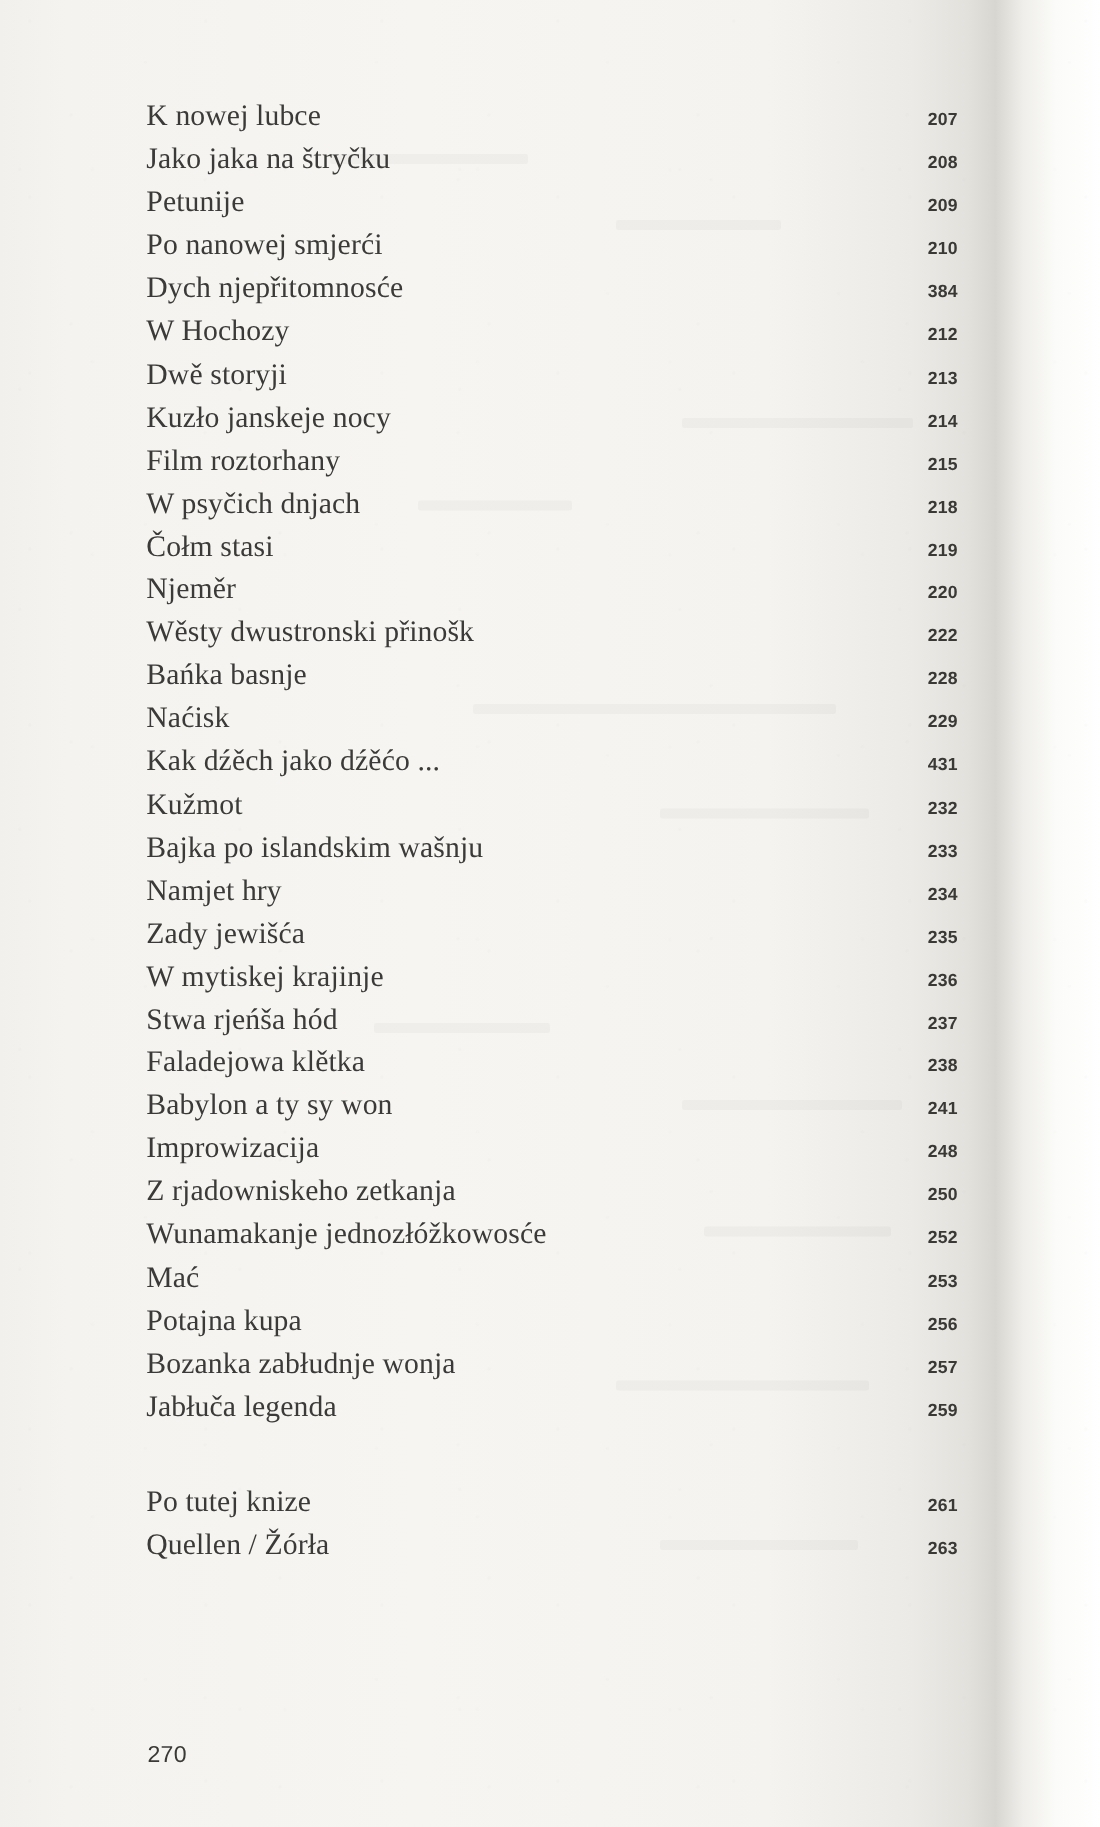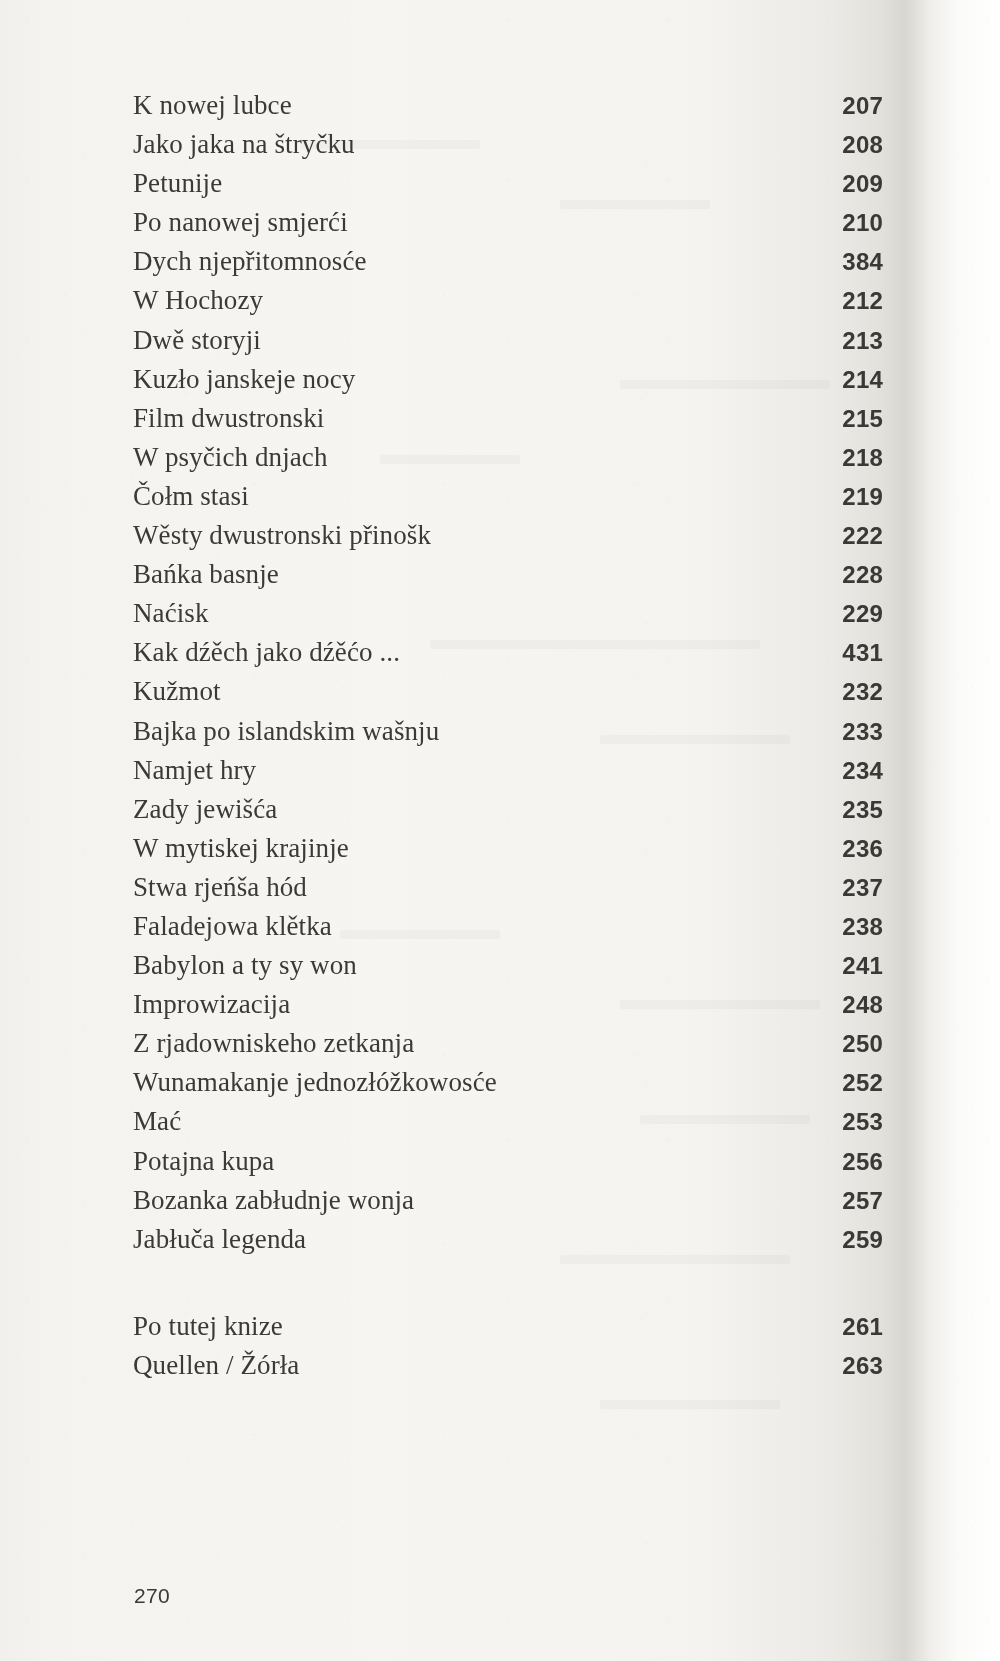--- a/index.html
+++ b/index.html
@@ -86,25 +86,25 @@
     font-family: "Liberation Serif", "DejaVu Serif", serif;
     font-size: 27px;
     line-height: 1;
     color: #3b3a38;
     letter-spacing: .1px;
     white-space: nowrap;
   }
   .toc-page {
     font-family: "Liberation Sans", "DejaVu Sans", sans-serif;
     font-weight: bold;
-    font-size: 24px;
+    font-size: 16px;
     line-height: 1;
     color: #3a3936;
     letter-spacing: .2px;
-    text-align: right;
+    text-align: center;
     min-width: 52px;
     flex: 0 0 auto;
   }
 
   .folio {
     position: absolute;
     left: 134px;
     top: 1584px;
     font-family: "Liberation Sans", "DejaVu Sans", sans-serif;
     font-weight: normal;
@@ -164,32 +164,36 @@
         </div>
         <div class="toc-row">
           <span class="toc-title">Dwě storyji</span>
           <span class="toc-page">213</span>
         </div>
         <div class="toc-row">
           <span class="toc-title">Kuzło janskeje nocy</span>
           <span class="toc-page">214</span>
         </div>
         <div class="toc-row">
-          <span class="toc-title">Film dwustronski</span>
+          <span class="toc-title">Film roztorhany</span>
           <span class="toc-page">215</span>
         </div>
         <div class="toc-row">
           <span class="toc-title">W psyčich dnjach</span>
           <span class="toc-page">218</span>
         </div>
         <div class="toc-row">
           <span class="toc-title">Čołm stasi</span>
           <span class="toc-page">219</span>
         </div>
         <div class="toc-row">
+          <span class="toc-title">Njeměr</span>
+          <span class="toc-page">220</span>
+        </div>
+        <div class="toc-row">
           <span class="toc-title">Wěsty dwustronski přinošk</span>
           <span class="toc-page">222</span>
         </div>
         <div class="toc-row">
           <span class="toc-title">Bańka basnje</span>
           <span class="toc-page">228</span>
         </div>
         <div class="toc-row">
           <span class="toc-title">Naćisk</span>
           <span class="toc-page">229</span>

